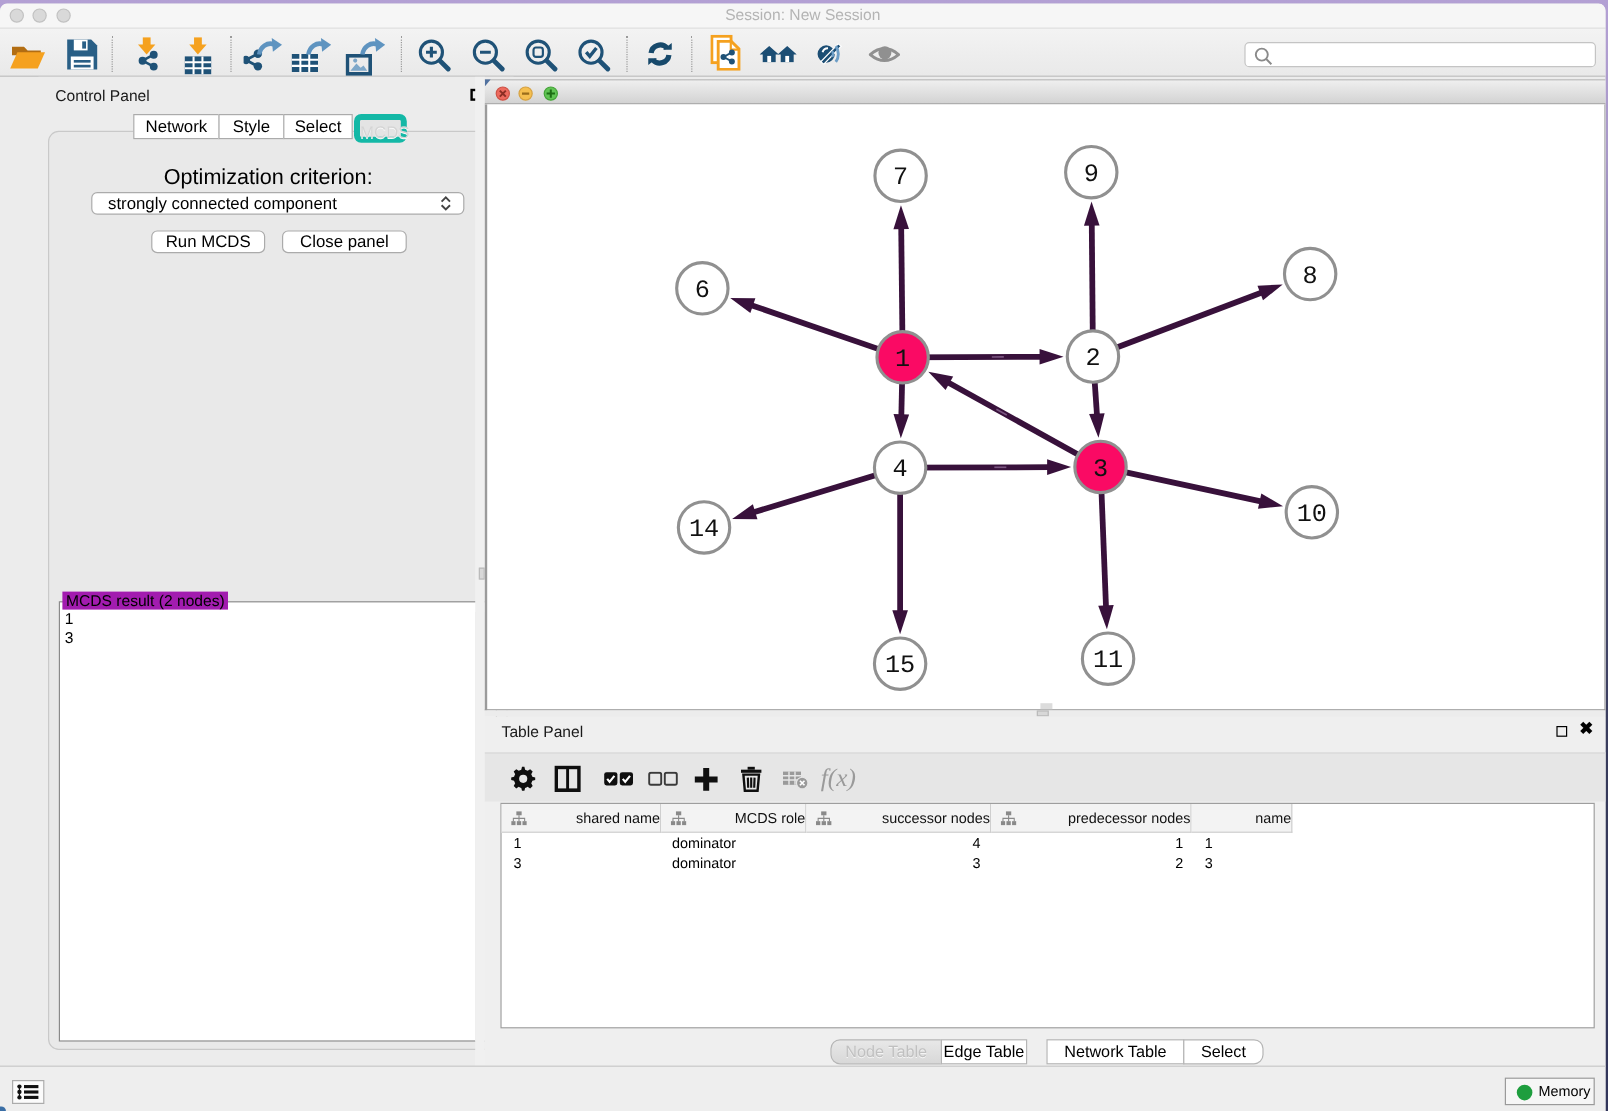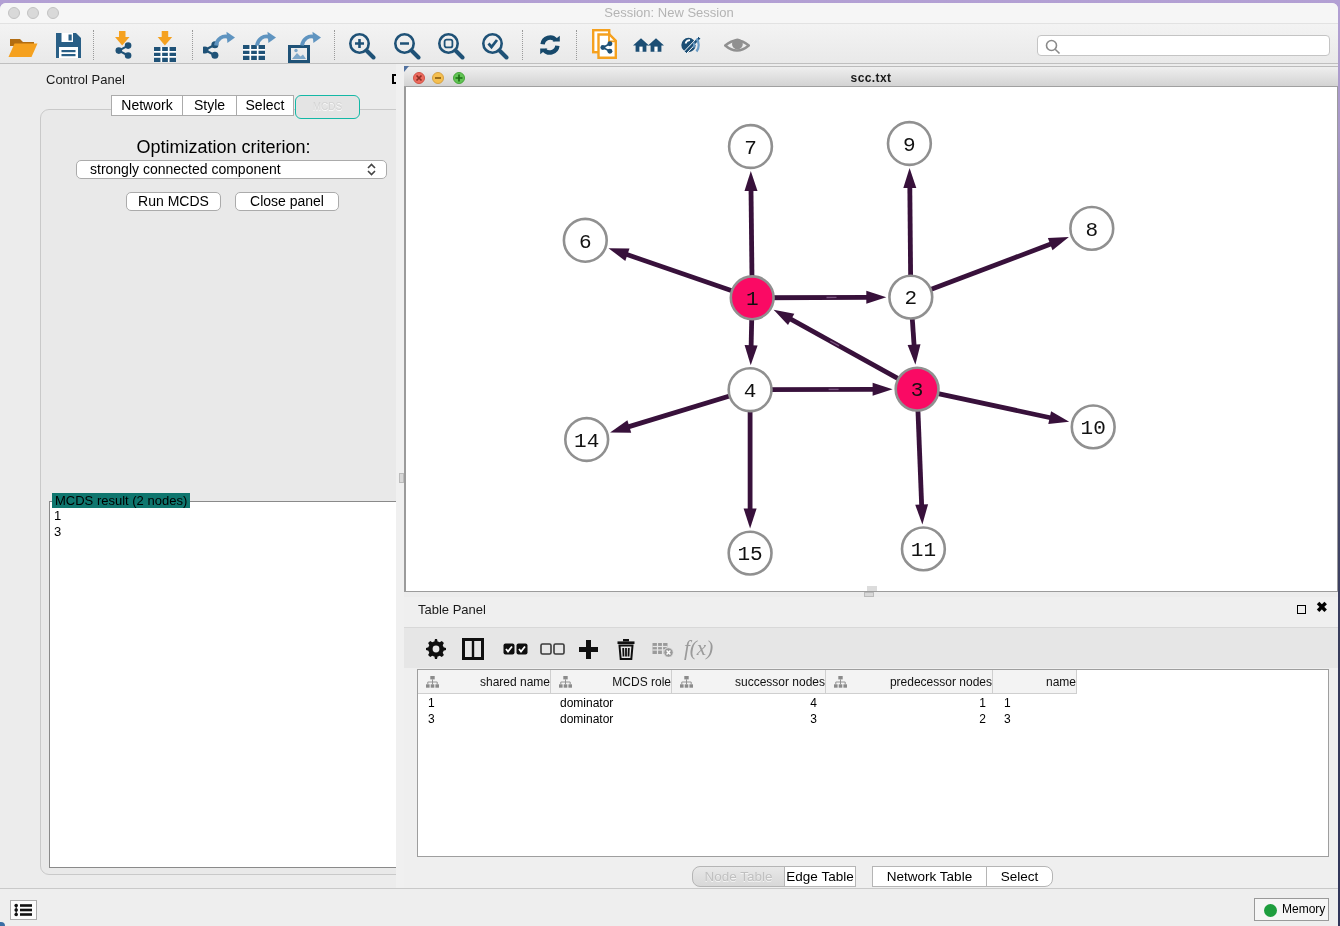--- a/index.html
+++ b/index.html
@@ -13,26 +13,26 @@
 .tsep { position:absolute; top:6px; height:30px; width:0; border-left:1px dotted #9a9a9a; }
 .ticon { position:absolute; }
 #searchbox { position:absolute; left:1037px; top:11px; width:293px; height:21px; background:#fff; border:1px solid #c4c4c4; border-radius:4px; }
 #main { position:absolute; left:0; top:61px; width:1338px; height:824px; }
 #leftpanel { position:absolute; left:0; top:0; width:396px; height:824px; background:#ececec;margin-left:32px; }
 #cp-title { position:absolute; left:14px; top:8px; font-size:13px; color:#1a1a1a; }
 #cp-float { position:absolute; left:360px; top:10px; width:10px; height:10px; border:2px solid #000; }
 #cp-close { position:absolute; left:376px; top:4px; font-size:14px; color:#000; font-weight:bold; }
 #cp-panel { position:absolute; left:8px; top:45px; width:383px; height:766px; background:#e9e9e9; border:1px solid #c9c9c9; border-radius:9px; }
 .cptab { position:absolute; height:21px; background:#fff; border:1px solid #ababab; font-size:14px; color:#000; text-align:center; line-height:19px; }
-#tab-mcds { position:absolute; left:263px; top:31px; width:65px; height:24px; background:#e4e4e4; border:1px solid #14b8a6; border-radius:6px; font-size:10px; color:#d4d4d4; text-align:center; line-height:21px; text-shadow:0 1px 0 #fafafa; }
+#tab-mcds { position:absolute; left:263px; top:31px; width:44px; height:24px; background:#e4e4e4; border:5px solid #14b8a6; border-radius:6px; font-size:14px; color:#d4d4d4; text-align:center; line-height:21px; text-shadow:0 1px 0 #fafafa; }
 #opt-label { position:absolute; left:0; top:73px; width:383px; text-align:center; font-size:18px; color:#000; }
 #cp-select { position:absolute; left:44px; top:96px; width:311px; height:19px; background:#fff; border:1px solid #ababab; border-radius:5px; font-size:14px; color:#000; line-height:17px; padding-left:13px; }
 .cpbtn { position:absolute; top:128px; height:19px; background:#fff; border:1px solid #ababab; border-radius:5px; font-size:14px; color:#000; text-align:center; line-height:17px; }
 #mcds-group { position:absolute; left:17px; top:437px; width:365px; height:367px; border:1px solid #8a8a8a; background:#fff; }
-#mcds-label { position:absolute; left:20px; top:429px; background:#0f766e; padding:0 3px; font-size:13px; color:#000; }
+#mcds-label { position:absolute; left:20px; top:429px; background:#a21caf; padding:0 3px; font-size:13px; color:#000; }
 #mcds-text { position:absolute; left:22px; top:444px; font-size:13px; color:#000; line-height:16px; }
 #mcds-scroll { position:absolute; left:364px; top:446px; width:17px; height:357px; background:#f3f3f3; border-left:1px solid #e6e6e6; }
 #vdivider { position:absolute; left:396px; top:0; width:8px; height:824px; background:#f0f0f0; }
 #vknob { position:absolute; left:3px; top:409px; width:5px; height:10px; background:#d8d8d8; border:1px solid #bbb; }
 #right { position:absolute; left:404px; top:0; width:934px; height:824px; }
 #netwin { position:absolute; left:0; top:2px; width:934px; height:526px; }
 #nettitle { position:absolute; left:0; top:0; width:934px; height:21px; background:linear-gradient(180deg,#efefef,#d3d3d3); border-top:1px solid #bbb; border-bottom:1px solid #a0a0a0; }
 #nettext { position:absolute; top:4px; width:100%; text-align:center; font-size:12px; font-weight:bold; letter-spacing:0.4px; color:#1a1a1a; }
 .mdot { position:absolute; top:4.5px; width:12px; height:12px; border-radius:50%; }
 #graph { position:absolute; left:1px; top:0; }
@@ -256,21 +256,20 @@
           <div class="mdot" style="left:28px; background:#f5bf4f; border:1px solid #d6a243;">
               <svg width="10" height="10" viewBox="0 0 10 10" style="position:absolute;left:0;top:0;">
                 <path d="M2 5 L8 5" stroke="#9a6d1b" stroke-width="1.8"></path>
               </svg>
             </div>
           <div class="mdot" style="left:49px; background:#61c454; border:1px solid #45a438;">
               <svg width="10" height="10" viewBox="0 0 10 10" style="position:absolute;left:0;top:0;">
                 <path d="M5 1.5 L5 8.5 M1.5 5 L8.5 5" stroke="#1d6e14" stroke-width="1.7"></path>
               </svg>
             </div>
-          <div id="nettext">scc.txt</div>
         </div>
         <div id="canvas">
           <svg id="graph" width="931" height="502" viewBox="0 0 931 502">
 <line x1="345.2" y1="210.8" x2="344.0" y2="102.0" stroke="#38113b" stroke-width="4.8"></line>
 <polygon points="343.8,84.0 350.5,103.9 337.5,104.1" fill="#38113b"></polygon>
 <line x1="345.2" y1="210.8" x2="218.5" y2="167.1" stroke="#38113b" stroke-width="4.8"></line>
 <polygon points="201.5,161.3 222.5,161.6 218.3,173.9" fill="#38113b"></polygon>
 <line x1="345.2" y1="210.8" x2="461.3" y2="210.3" stroke="#38113b" stroke-width="4.8"></line>
 <polygon points="479.3,210.2 459.3,216.8 459.3,203.8" fill="#38113b"></polygon>
 <line x1="345.2" y1="210.8" x2="344.1" y2="260.2" stroke="#38113b" stroke-width="4.8"></line>

